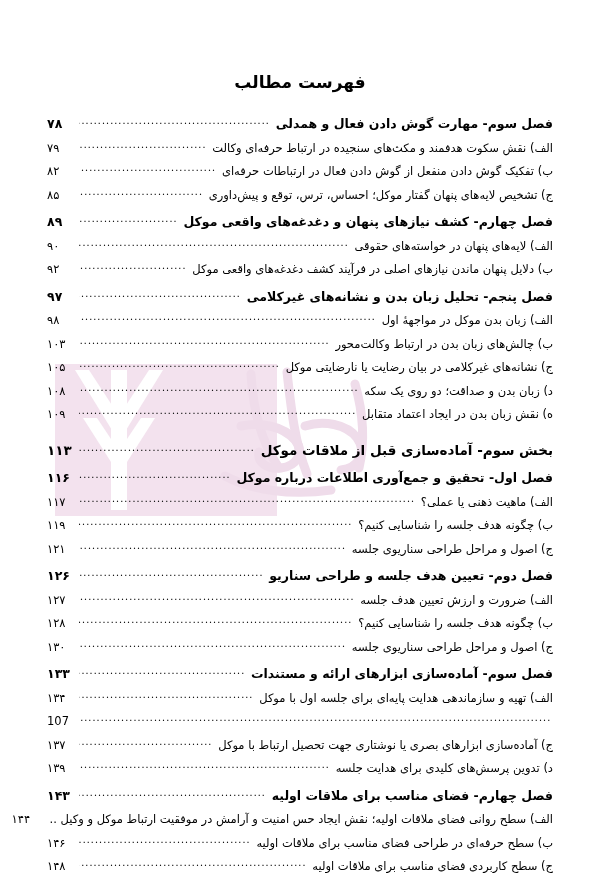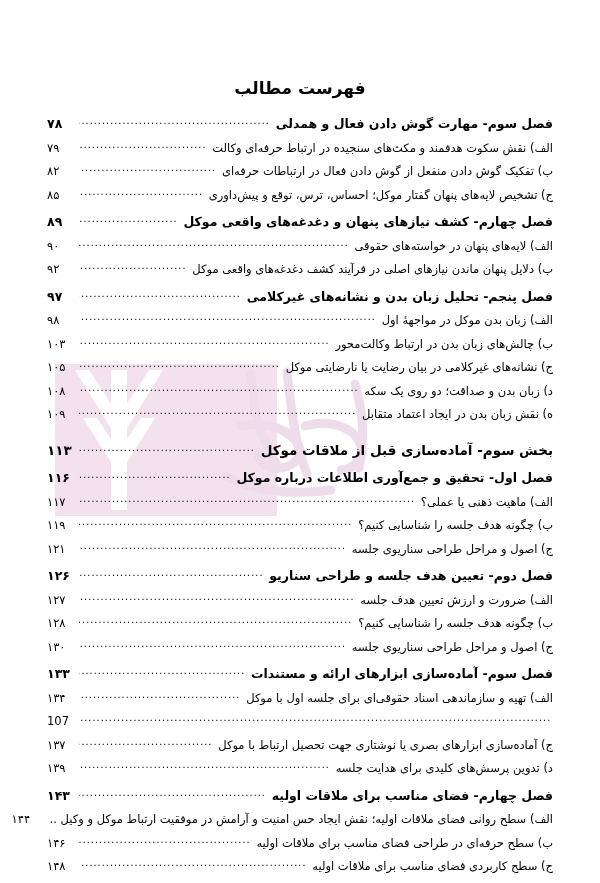--- a/index.html
+++ b/index.html
@@ -45,21 +45,21 @@
   
   #page {
     position: absolute;
     inset: 0;
     z-index: 2;
   }
 
   
   #doc-title {
     position: absolute;
-    top: 78px;
+    top: 72px;
     left: 0;
     width: 600px;
     text-align: center;
     font-size: 17px;
     font-weight: bold;
     letter-spacing: 0.2px;
   }
 
   
   #toc {
@@ -276,21 +276,21 @@
         <span class="label">ج) اصول و مراحل طراحی سناریوی جلسه</span>
         <span class="leader"></span>
         <span class="pageno">۱۳۰</span>
       </div>
       <div class="entry lvl-chapter">
         <span class="label">فصل سوم- آماده‌سازی ابزارهای ارائه و مستندات</span>
         <span class="leader"></span>
         <span class="pageno">۱۳۳</span>
       </div>
       <div class="entry lvl-sub">
-        <span class="label">الف) تهیه و سازماندهی اسناد حقوقی‌ای برای جلسه اول با موکل</span>
+        <span class="label">الف) تهیه و سازماندهی هدایت پایه‌ای برای جلسه اول با موکل</span>
         <span class="leader"></span>
         <span class="pageno">۱۳۴</span>
       </div>
       <div class="entry lvl-sub">
         <span class="leader"></span>
         <span class="pageno">107</span>
       </div>
       <div class="entry lvl-sub">
         <span class="label">ج) آماده‌سازی ابزارهای بصری یا نوشتاری جهت تحصیل ارتباط با موکل</span>
         <span class="leader"></span>

